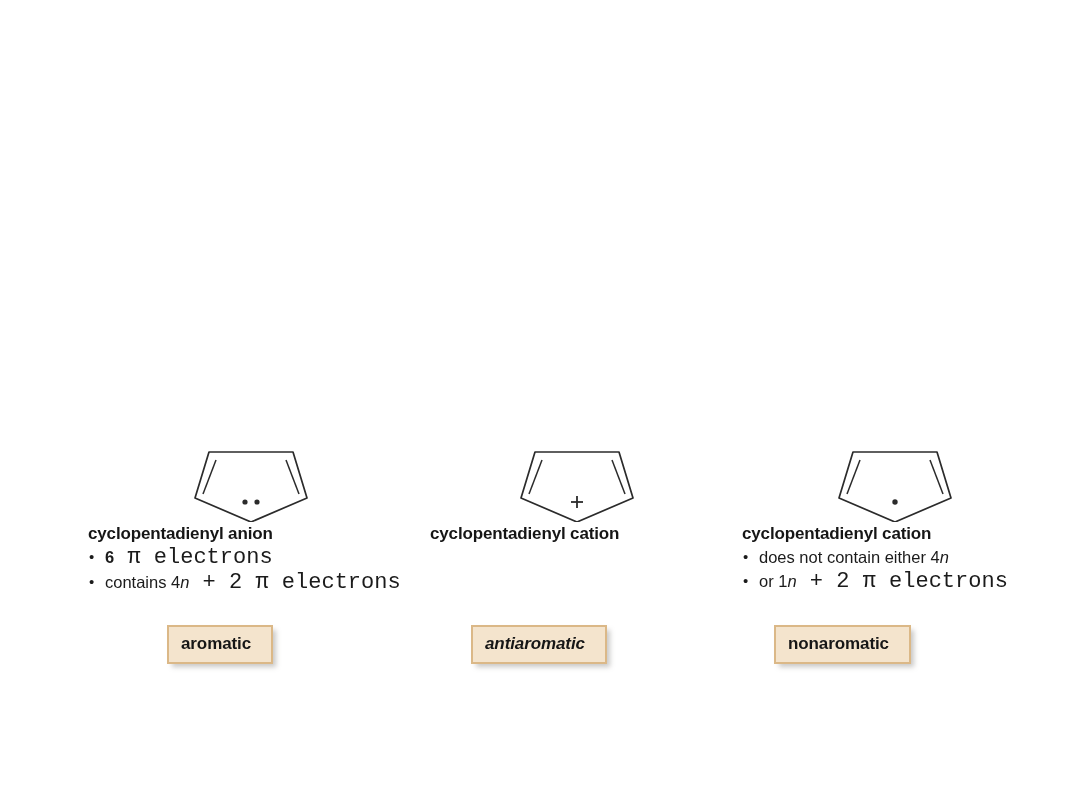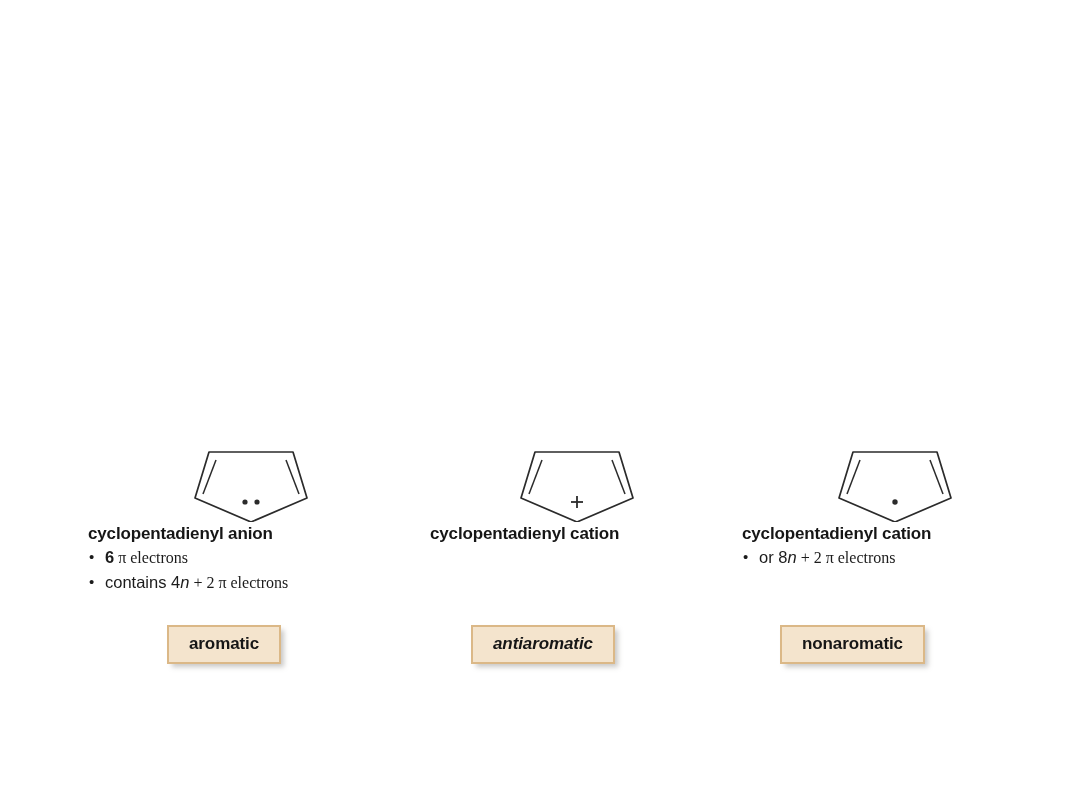--- a/index.html
+++ b/index.html
@@ -79,39 +79,39 @@
     content: "\2022";
     position: absolute;
     left: 1px;
     top: 0;
     font-size: 15px;
     line-height: 24px;
     color: #1b1b1b;
   }
   .cnt { font-weight: bold; }
   .ital { font-style: italic; }
-  .pi { font-family: Liberation Serif, serif; font-size: 16px; }
+  .pi { font-family: Liberation Mono, monospace; font-size: 22px; }
   .l2 { padding-left: 33px; }
   .l2::before { content: ""; }
 
   
   .classbox-wrap {
     position: absolute;
     top: 185px;
   }
   .col-0 .classbox-wrap { left: 79px; }
   .col-1 .classbox-wrap { left: 41px; font-style: italic; }
-  .col-2 .classbox-wrap { left: 38px; border-radius: 6px; }
+  .col-2 .classbox-wrap { left: 32px; border-radius: 6px; }
 
   .classbox {
     position: relative;
     display: inline-block;
     background: #f4e4cd;
     border: 2px solid #dbb887;
-    padding: 7px 20px 8px 20px;
+    padding: 7px 20px 8px 12px;
     font-size: 17px;
     font-weight: bold;
     color: #161616;
     letter-spacing: -0.1px;
     box-shadow: 4px 4px 5px -1px rgba(120,118,112,0.40);
     box-sizing: border-box;
     min-width: 100px;
     text-align: center;
   }
 </style>
@@ -185,21 +185,22 @@
         <line x1="40" y1="20" x2="27" y2="54" stroke="#2b2b2b" stroke-width="1.5"></line>
         <line x1="110" y1="20" x2="123" y2="54" stroke="#2b2b2b" stroke-width="1.5"></line>
 
         <circle cx="75" cy="62" r="2.7" fill="#2b2b2b"></circle>
       </svg>
     </div>
 
     <div class="textblock">
       <div class="cmp-name">cyclopentadienyl cation</div>
       <ul class="bullets">
-        <li class="l2"><span>or 8</span><span class="ital">n</span><span class="pi"> + 2 π electrons</span></li>
+        <li><span>does not contain either 4</span><span class="ital">n</span></li>
+        <li class="l2"><span>or 1</span><span class="ital">n</span><span class="pi"> + 2 π electrons</span></li>
       </ul>
     </div>
 
     <div class="classbox-wrap">
       <div class="classbox">nonaromatic</div>
     </div>
   </div>
 
 </div>
 

